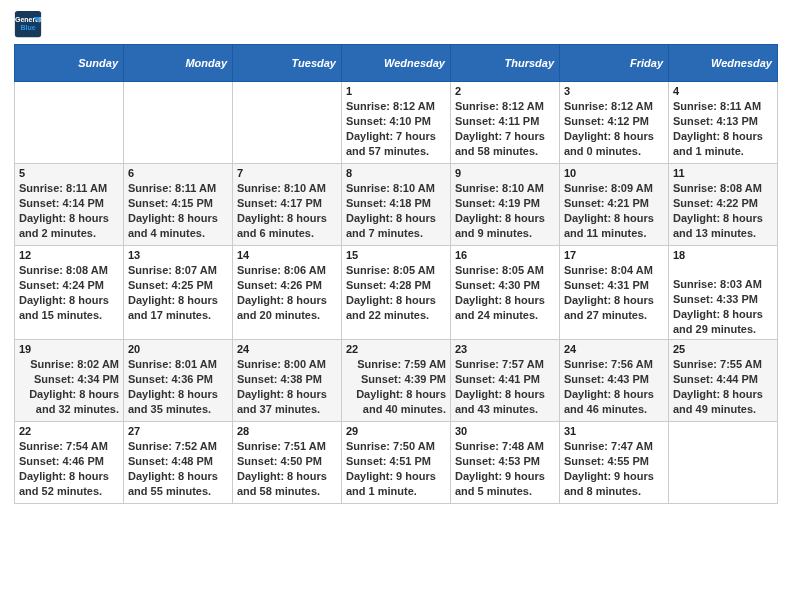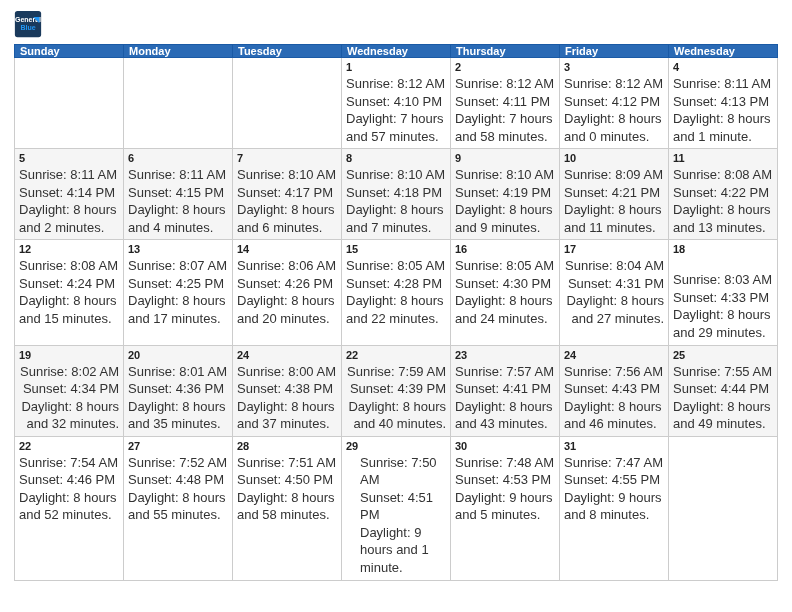--- a/index.html
+++ b/index.html
@@ -48,23 +48,24 @@
     .calendar {
       width: 100%;
       border-collapse: collapse;
       border: 1px solid #ccc;
     }
     .calendar th {
       background: #2a6ab5;
       color: #fff;
       font-size: 11px;
       font-weight: bold;
-      text-align: left;
-      padding: 0 5px;
+      text-align: right;
+      padding: 12px 5px;
       border: 1px solid #1a5aa5;
+      font-style: italic;
     }
     .calendar td {
       vertical-align: top;
       border: 1px solid #ccc;
       padding: 3px 4px;
       width: calc(100% / 7);
       font-size: 8.5px;
       color: #333;
       background: #fff;
       height: 82px;
@@ -73,23 +74,24 @@
       background: #f5f5f5;
     }
     .day-number {
       font-size: 11px;
       font-weight: bold;
       color: #222;
       display: block;
       margin-bottom: 2px;
     }
     .day-info {
-      font-size: 13px;
+      font-size: 11px;
       color: #333;
       line-height: 1.35;
+      font-weight: bold;
     }
     .empty-cell {
       background: #fff !important;
     }
   </style>
 </head>
 <body>
 
 <div class="page">
   <div class="header">
@@ -223,21 +225,21 @@
 Daylight: 8 hours and 22 minutes.</div>
           </td>
           <td>
             <span class="day-number">16</span>
             <div class="day-info" style="white-space: pre-line;">Sunrise: 8:05 AM
 Sunset: 4:30 PM
 Daylight: 8 hours and 24 minutes.</div>
           </td>
           <td>
             <span class="day-number">17</span>
-            <div class="day-info" style="white-space: pre-line; text-align: right;">Sunrise: 8:04 AM
+            <div class="day-info" style="white-space: pre-line;">Sunrise: 8:04 AM
 Sunset: 4:31 PM
 Daylight: 8 hours and 27 minutes.</div>
           </td>
           <td>
             <span class="day-number">18</span>
             <div class="day-info" style="white-space: pre-line; margin-top: 16px;">Sunrise: 8:03 AM
 Sunset: 4:33 PM
 Daylight: 8 hours and 29 minutes.</div>
           </td>
         </tr>
@@ -299,21 +301,21 @@
 Daylight: 8 hours and 55 minutes.</div>
           </td>
           <td>
             <span class="day-number">28</span>
             <div class="day-info" style="white-space: pre-line;">Sunrise: 7:51 AM
 Sunset: 4:50 PM
 Daylight: 8 hours and 58 minutes.</div>
           </td>
           <td>
             <span class="day-number">29</span>
-            <div class="day-info" style="white-space: pre-line; margin-left: 14px;">Sunrise: 7:50 AM
+            <div class="day-info" style="white-space: pre-line;">Sunrise: 7:50 AM
 Sunset: 4:51 PM
 Daylight: 9 hours and 1 minute.</div>
           </td>
           <td>
             <span class="day-number">30</span>
             <div class="day-info" style="white-space: pre-line;">Sunrise: 7:48 AM
 Sunset: 4:53 PM
 Daylight: 9 hours and 5 minutes.</div>
           </td>
           <td>

